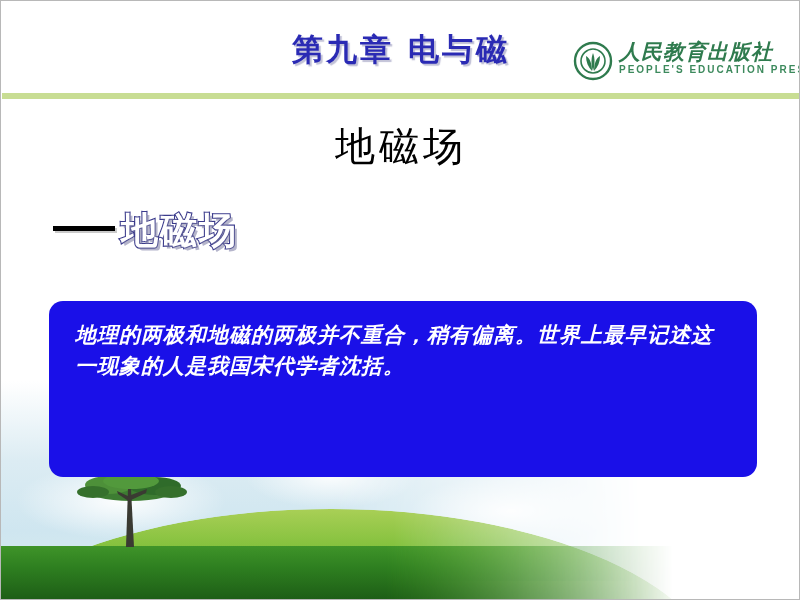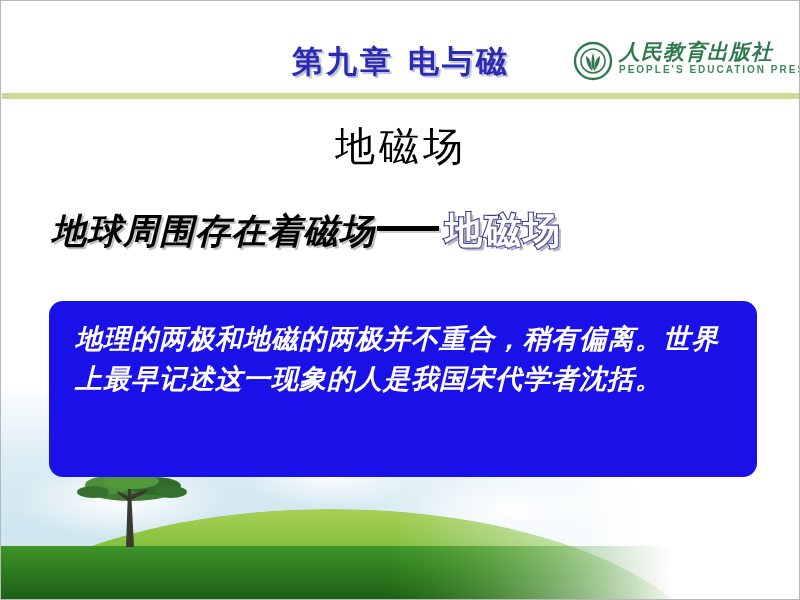--- a/index.html
+++ b/index.html
@@ -68,21 +68,20 @@
     position: absolute;
     left: 0; top: 28px;
     width: 800px;
     text-align: center;
     font-family: "DejaVu Sans", sans-serif;
     font-size: 31px;
     font-weight: bold;
     letter-spacing: 3px;
     color: #2a2ab4;
     text-shadow: 2px 2px 1px rgba(140,140,180,0.55);
-    margin-top: 12px;
   }
   .logo {
     position: absolute;
     left: 572px; top: 40px;
     width: 216px; height: 48px;
     display: flex;
     align-items: flex-start;
   }
   .logo-mark { width: 40px; height: 40px; flex: 0 0 40px; }
   .logo-text { margin-left: 6px; line-height: 1; }
@@ -163,21 +162,21 @@
     position: absolute;
     left: 48px; top: 300px;
     width: 708px; height: 176px;
     background: #1a10e8;
     border-radius: 14px;
     box-sizing: border-box;
     padding: 18px 26px 10px 26px;
   }
   .callout-text {
     font-family: "DejaVu Serif", serif;
-    font-size: 27px;
+    font-size: 21px;
     font-style: italic;
     font-weight: bold;
     color: #ffffff;
     line-height: 1.48;
     letter-spacing: 1px;
   }
 </style>
 </head>
 <body>
 
@@ -214,21 +213,20 @@
       <div class="logo-cn">人民教育出版社</div>
       <div class="logo-en">PEOPLE'S EDUCATION PRESS</div>
     </div>
   </div>
 
   <div class="divider"></div>
 
   <div class="subtitle">地磁场</div>
 
   <div class="statement">
-    <span class="statement-main">地球周围存在着磁场</span>
     <span class="statement-dash"></span>
     <span class="wordart">地磁场</span>
   </div>
 
   <div class="callout">
     <div class="callout-text">地理的两极和地磁的两极并不重合，稍有偏离。世界上最早记述这一现象的人是我国宋代学者沈括。</div>
   </div>
 
 </div>
 

